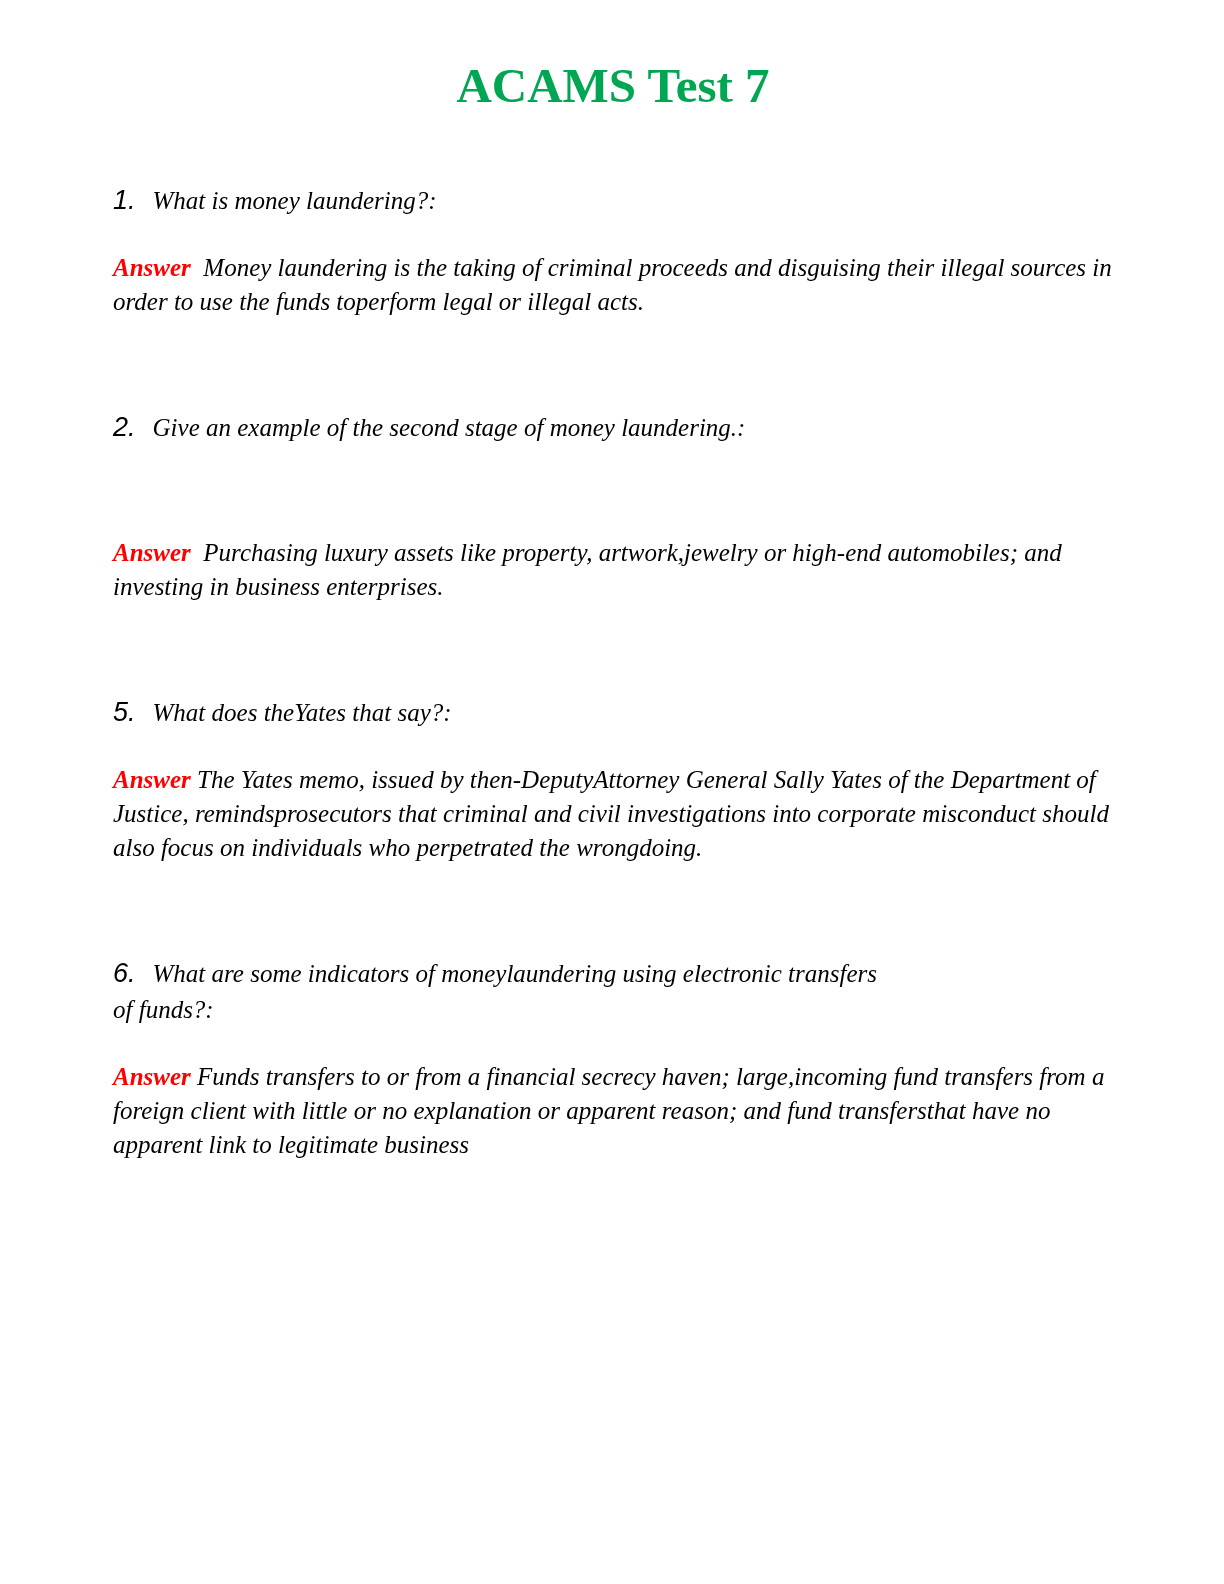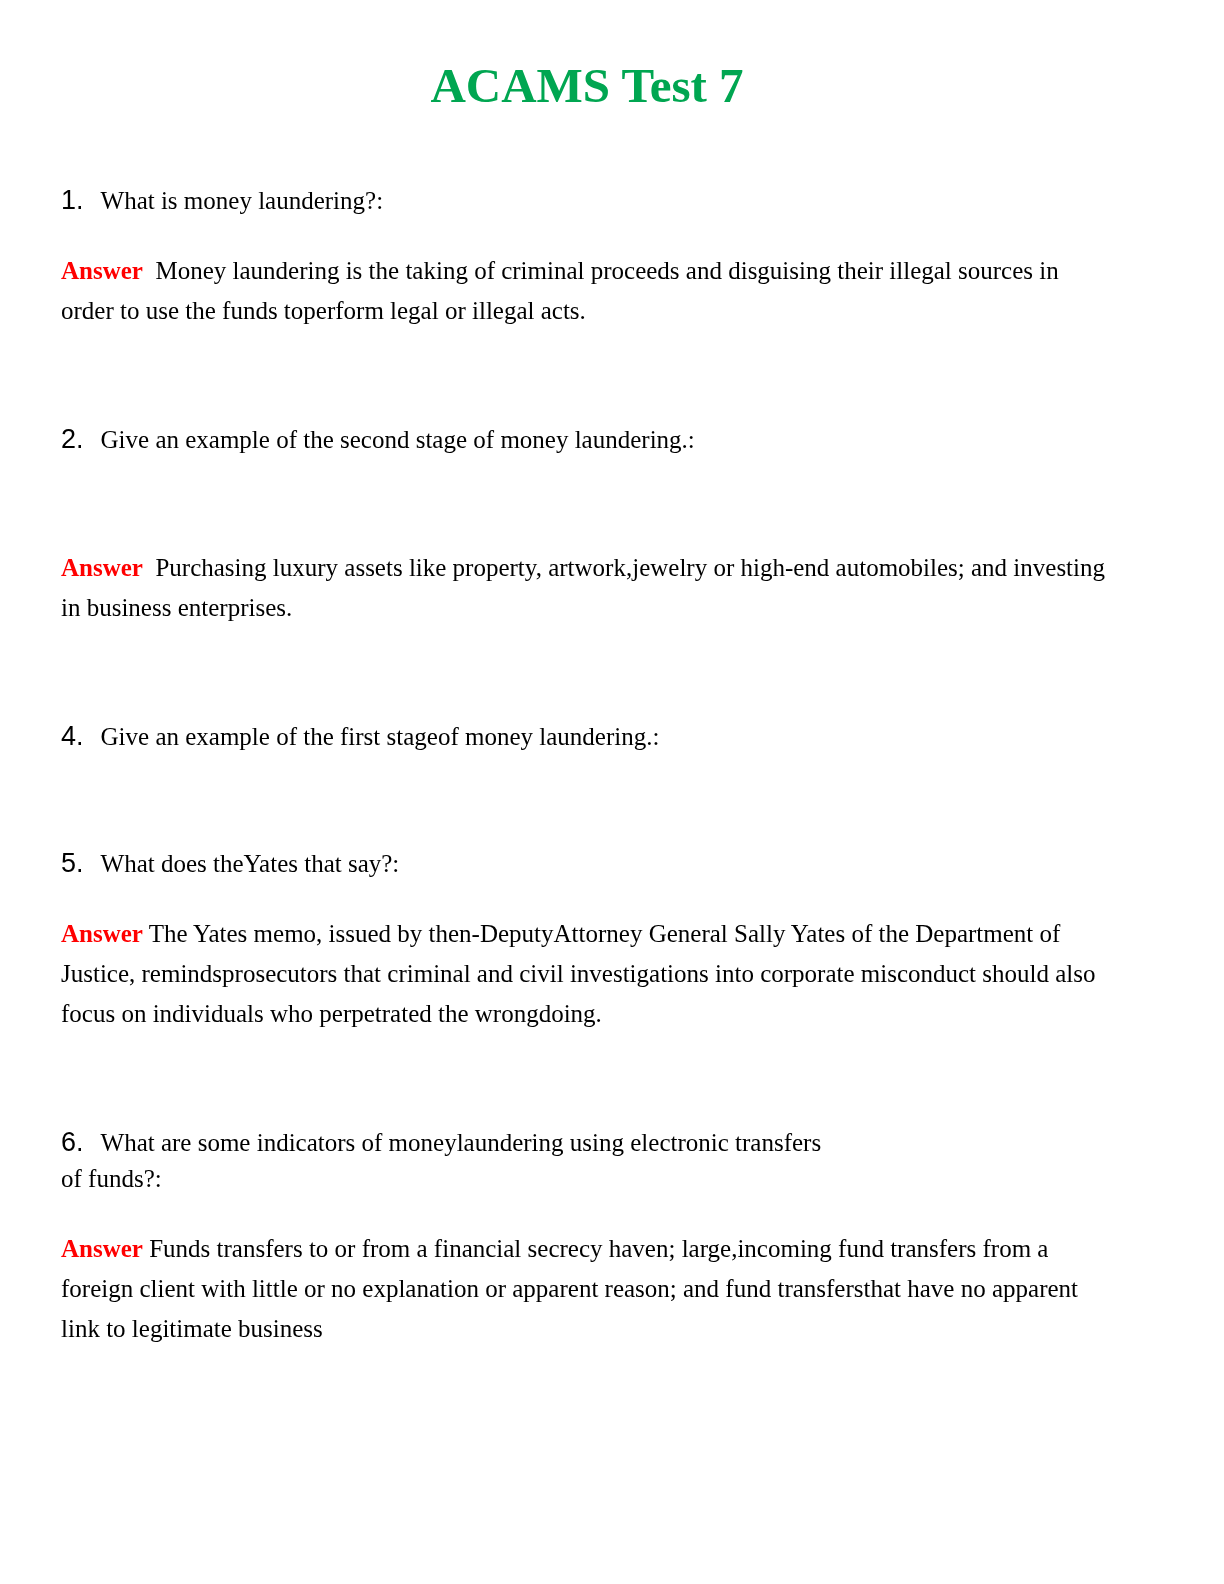--- a/index.html
+++ b/index.html
@@ -1,51 +1,51 @@
 <!DOCTYPE html>
 <html><head>
 <meta charset="utf-8">
 <style>
   html, body { margin: 0; padding: 0; background: #ffffff; }
   .page {
     width: 1224px;
     height: 1584px;
     background: #ffffff;
     box-sizing: border-box;
-    padding: 58px 111px 0 61px;
+    padding: 58px 111px 0 113px;
     font-family: "Liberation Serif", serif;
     color: #000000;
     overflow: hidden;
   }
   .doc-title {
     margin: 0 0 68px 0;
     text-align: center;
     font-size: 49px;
     line-height: 56px;
     font-weight: bold;
     color: #00A651;
     font-family: "Liberation Serif", serif;
   }
-  .qa-item { margin: 0; }
+  .qa-item { margin: 0; font-style: italic; }
   .qa-item + .qa-item { margin-top: 90px; }
   .question {
     font-size: 25px;
     line-height: 36px;
     margin: 0;
   }
   .qnum {
     font-family: "Liberation Sans", sans-serif;
     font-size: 27px;
     margin-right: 17px;
   }
   .qtext { white-space: pre-line; }
   .answer {
     margin: 32px 0 0 0;
     font-size: 25px;
-    line-height: 40px;
+    line-height: 34px;
   }
   .answer-label {
     color: #FF0000;
     font-weight: bold;
   }
   .answer-text { white-space: pre-wrap; }
 </style>
 </head>
 <body>
 
@@ -68,23 +68,20 @@
     </div>
   </div>
 
   <div class="qa-item">
     <p class="answer">
       <span class="answer-label">Answer</span><span class="answer-text">  Purchasing luxury assets like property, artwork,jewelry or high-end automobiles; and investing in business enterprises.</span>
     </p>
   </div>
 
   <div class="qa-item">
-    <div class="question">
-      <span class="qnum">4.</span><span class="qtext">Give an example of the first stageof money laundering.:</span>
-    </div>
   </div>
 
   <div class="qa-item">
     <div class="question">
       <span class="qnum">5.</span><span class="qtext">What does theYates that say?:</span>
     </div>
     <p class="answer">
       <span class="answer-label">Answer</span><span class="answer-text"> The Yates memo, issued by then-DeputyAttorney General Sally Yates of the Department of Justice, remindsprosecutors that criminal and civil investigations into corporate misconduct should also focus on individuals who perpetrated the wrongdoing.</span>
     </p>
   </div>

